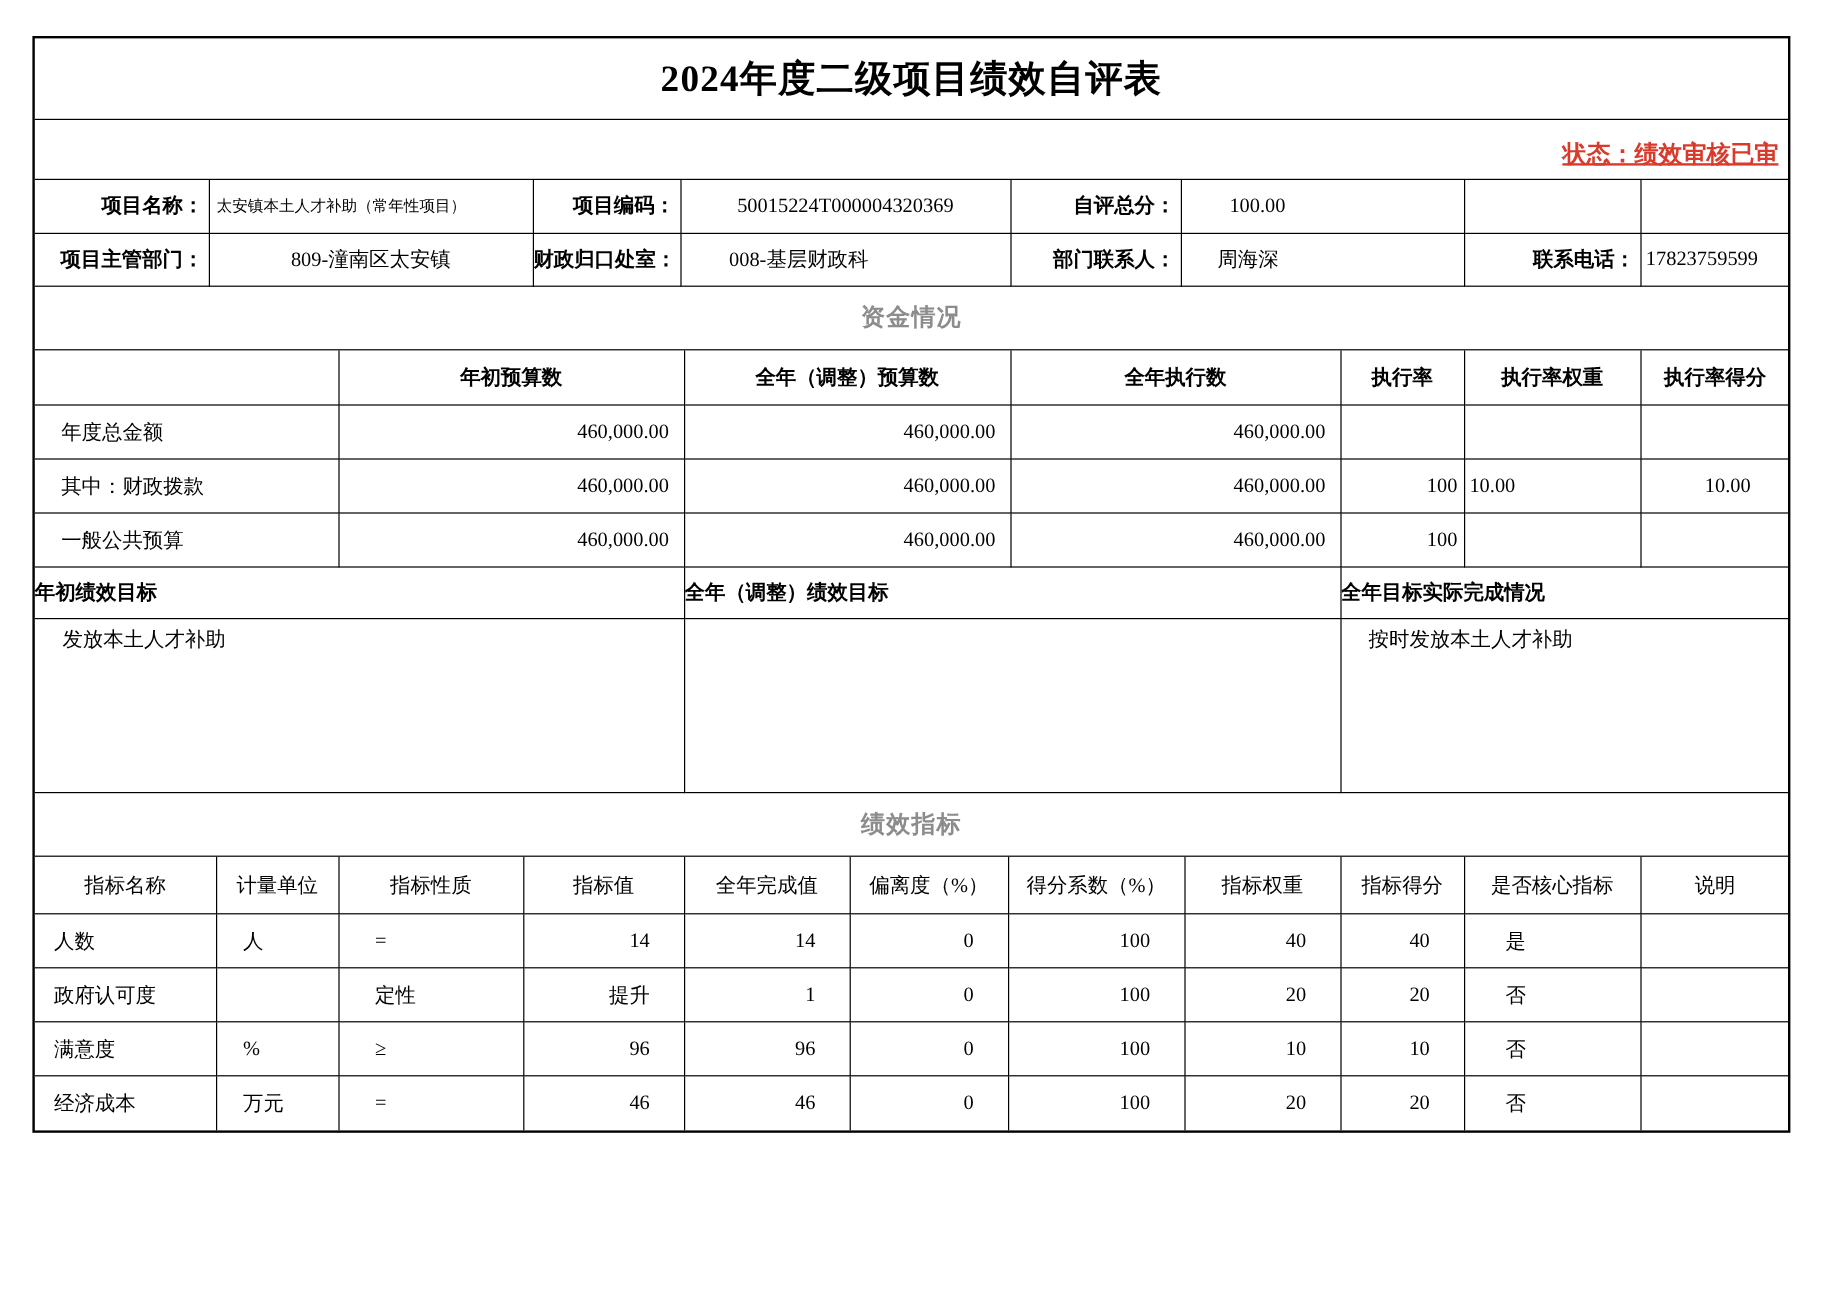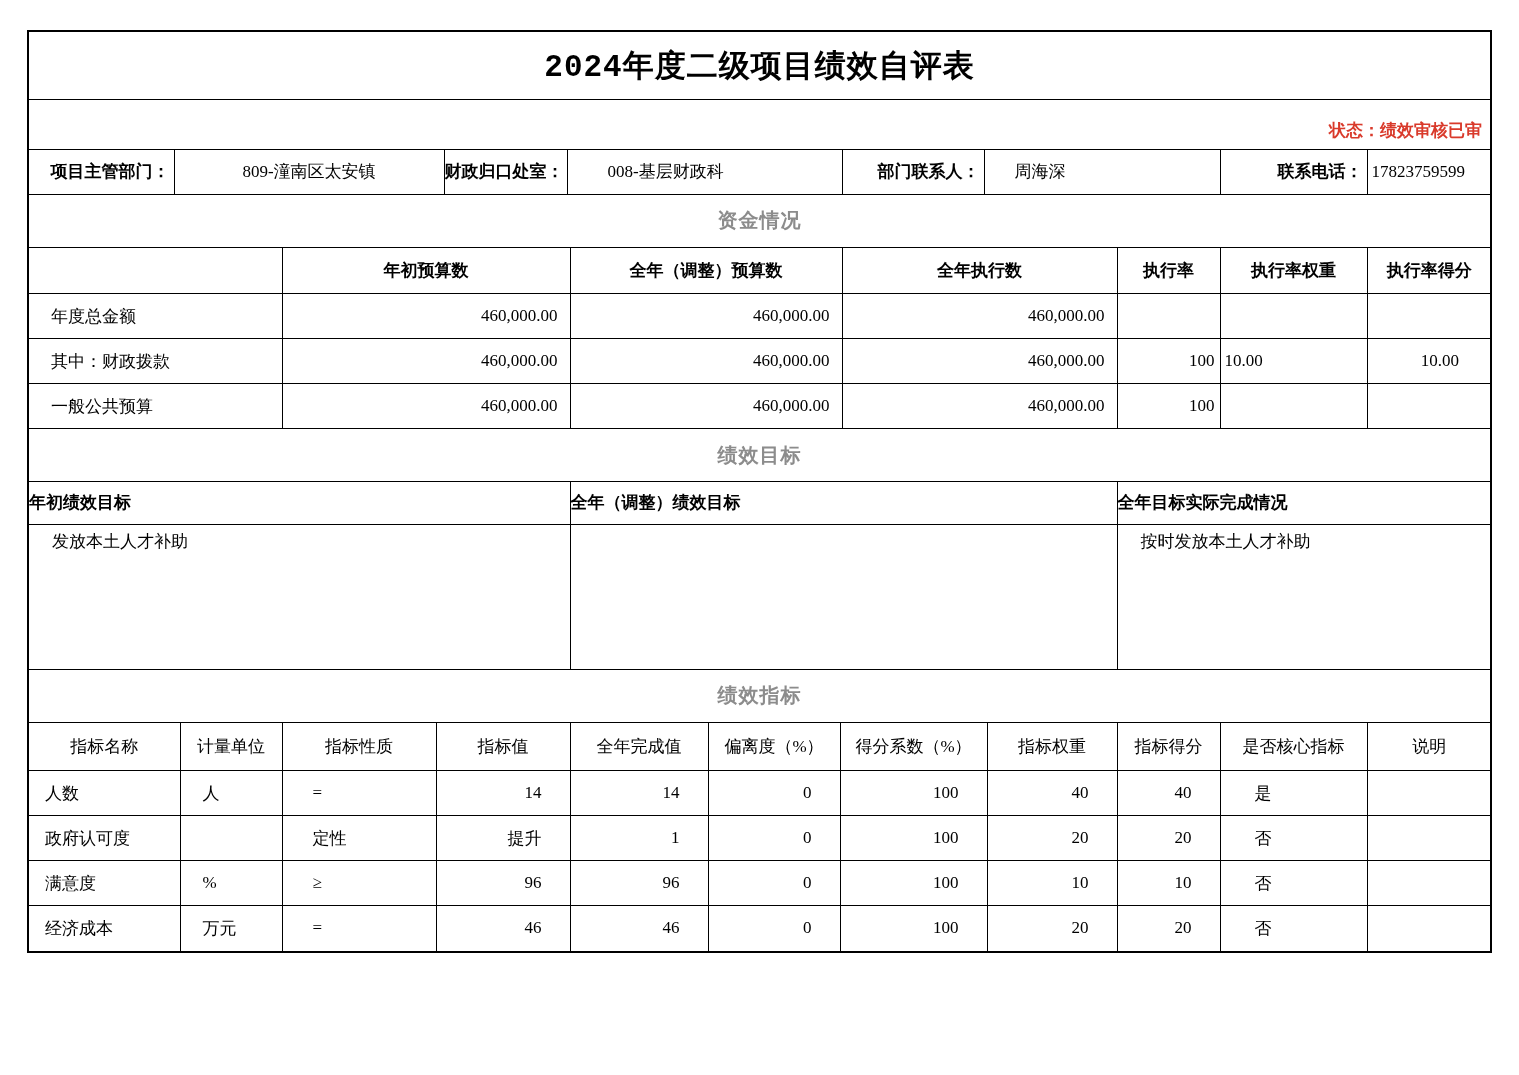--- a/index.html
+++ b/index.html
@@ -9,29 +9,29 @@
     font-family:"Liberation Serif","DejaVu Serif",serif; color:#000;
     --status-red:#d93a2b; --section-gray:#8c8c8c;
   }
   .sheet {
     position:absolute; left:27px; top:30px; width:1465px;
     border:2px solid #000; background:#fff;
   }
   .title-row {
     height:68px; border-bottom:1px solid #000;
     display:flex; align-items:center; justify-content:center;
-    font-family:Liberation Mono, monospace;
+    font-family:Liberation Serif, serif;
     font-weight:bold; font-size:31px; letter-spacing:1px;
   }
   .status-row {
     height:50px; border-bottom:1px solid #000;
     display:flex; align-items:flex-end; justify-content:flex-end;
     padding:0 8px 7px 0;
   }
-  .status-text { color:var(--status-red); font-weight:bold; font-size:17px; }
+  .status-text { color:var(--status-red); font-weight:bold; font-size:20px;text-decoration:underline; }
   .section-bar {
     height:53px; border-bottom:1px solid #000;
     display:flex; align-items:center; justify-content:center;
     font-weight:bold; font-size:20px; color:var(--section-gray);
     letter-spacing:1px;
   }
   table { border-collapse:collapse; table-layout:fixed; width:100%; }
   td {
     border:1px solid #000; height:44px; vertical-align:middle;
     font-size:17px; overflow:hidden; white-space:nowrap;
@@ -96,20 +96,30 @@
       <col style="width:145px">
         <col style="width:270px">
         <col style="width:123px">
         <col style="width:275px">
       <col style="width:142px">
         <col style="width:236px">
         <col style="width:147px">
         <col style="width:124px">
     </colgroup>
     <tbody>
+        <tr>
+      <td class="label">项目名称：</td>
+      <td class="v-name">太安镇本土人才补助（常年性项目）</td>
+      <td class="label">项目编码：</td>
+      <td class="v-center">50015224T000004320369</td>
+      <td class="label">自评总分：</td>
+      <td class="v-score">100.00</td>
+      <td></td>
+      <td></td>
+    </tr>
     <tr>
       <td class="label">项目主管部门：</td>
       <td class="v-center">809-潼南区太安镇</td>
       <td class="label">财政归口处室：</td>
       <td class="v-office">008-基层财政科</td>
       <td class="label">部门联系人：</td>
       <td class="v-contact">周海深</td>
       <td class="label">联系电话：</td>
       <td class="v-phone">17823759599</td>
     </tr>
@@ -161,21 +171,20 @@
       <td>460,000.00</td>
       <td>460,000.00</td>
       <td>460,000.00</td>
       <td>100</td>
       <td></td>
       <td></td>
     </tr>
   </tbody>
     </table>
 
-  <div class="section-bar">绩效目标</div>
 
   <table class="goals">
     <colgroup>
       <col style="width:541px">
         <col style="width:547px">
         <col style="width:374px">
     </colgroup>
     <tbody>
         <tr class="head">
       <td>年初绩效目标</td>

